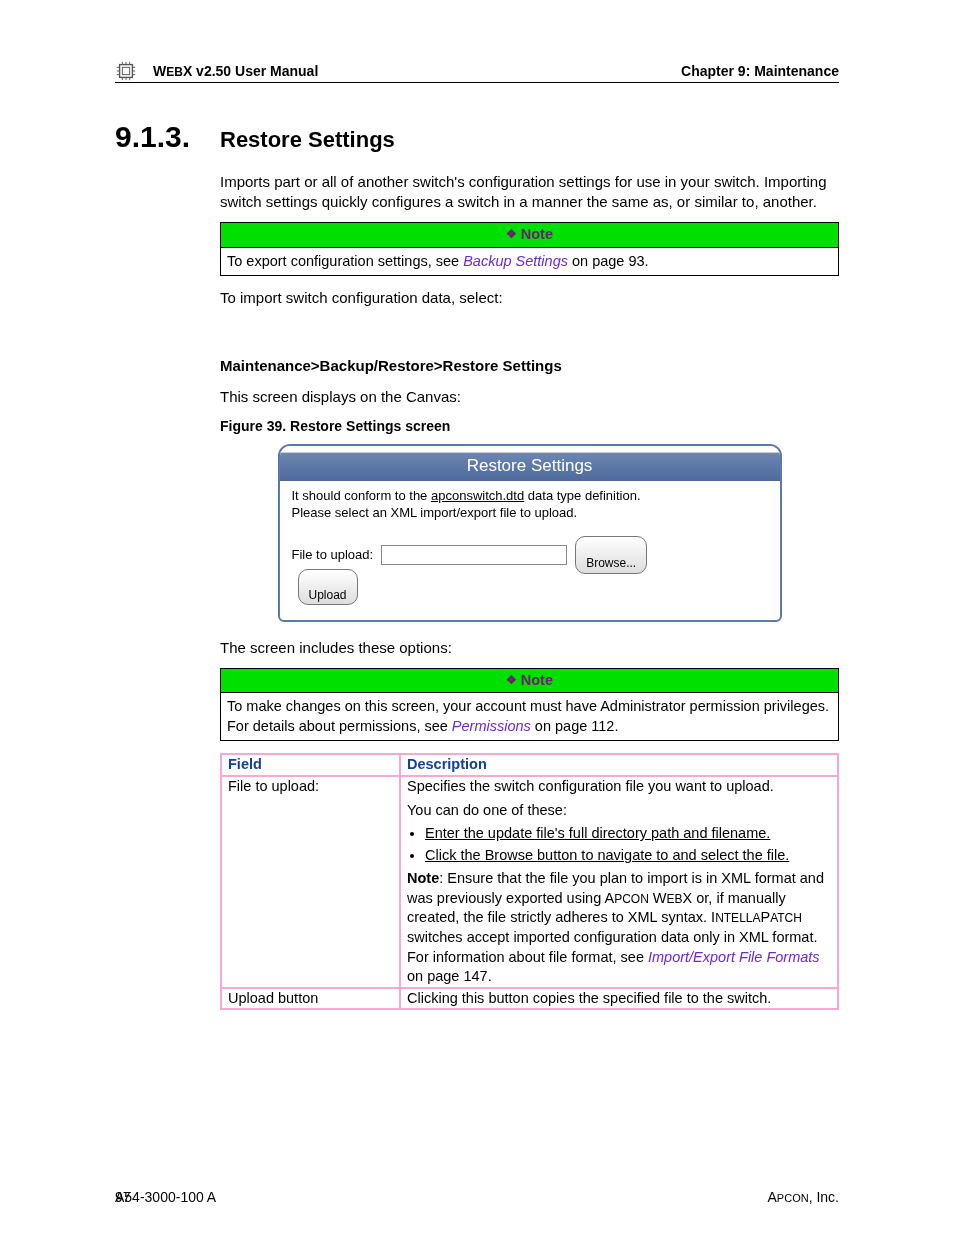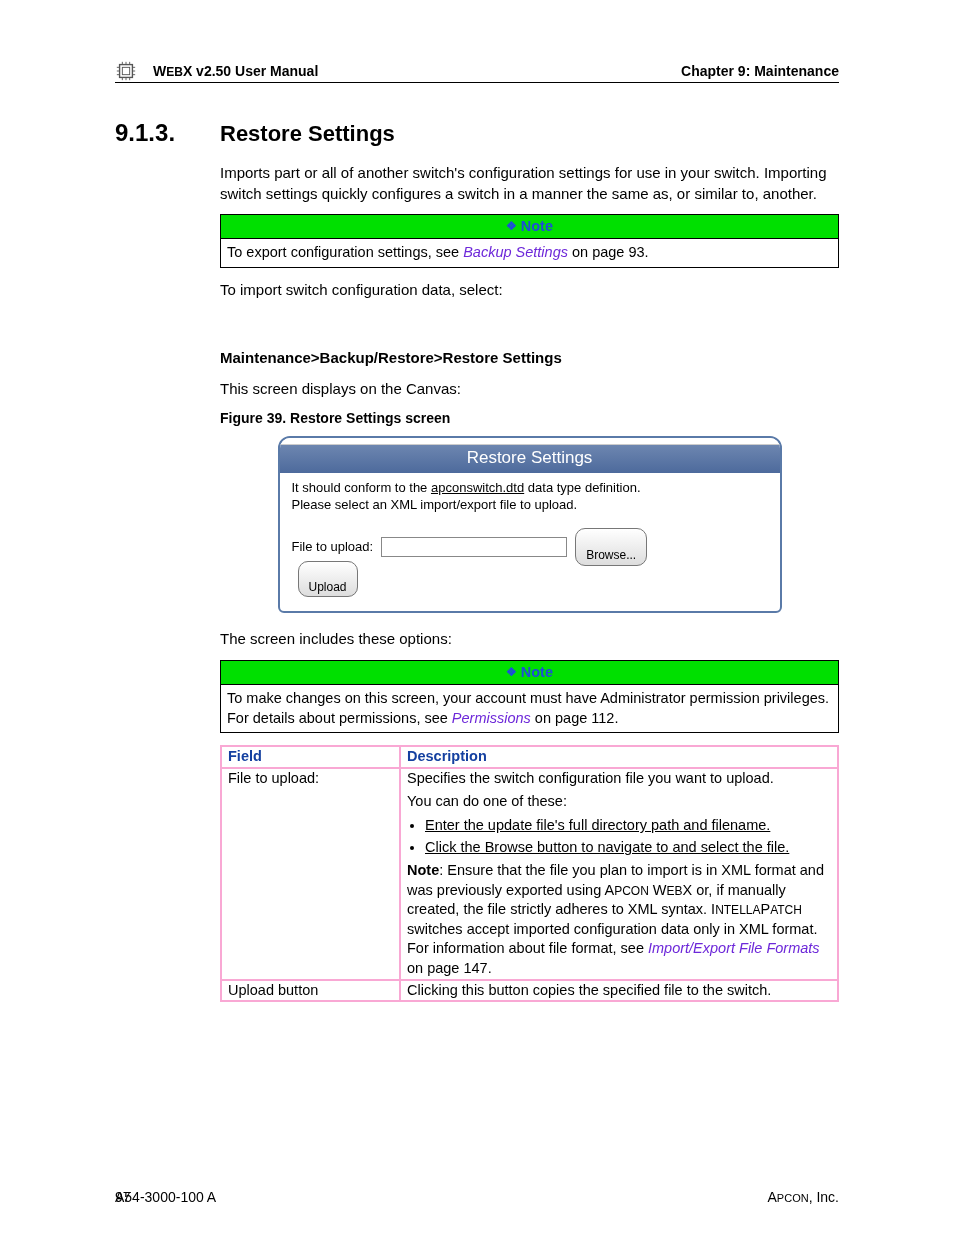--- a/index.html
+++ b/index.html
@@ -37,21 +37,21 @@
     font-size: 14px;
   }
   .hdr-right {
     margin-left: auto;
     font-weight: bold;
     font-size: 14px;
   }
   
   .sec-row { display:flex; align-items:baseline; margin-bottom: 14px;}
   .sec-num {
-    font-size: 24px;
+    font-size: 30px;
     font-weight: bold;
     width: 105px;
     flex-shrink:0;
   }
   .sec-title {
     font-size: 22px;
     font-weight: bold;
   }
   
   .body-indent { margin-left: 105px; }
@@ -65,21 +65,21 @@
     margin: 6px 0 12px 0;
   }
   .note-box td {
     border: 1px solid #000;
     padding: 4px 6px;
     font-size: 14.5px;
   }
   .note-head {
     background: #00e000;
     text-align: center;
-    color: #1d4ed8;
+    color: #701a75;
     font-weight: bold;
     padding: 2px 0 !important;
   }
   .note-head .diamond {
     display:inline-block;
     margin-right:4px;
     font-size:12px;
     transform: translateY(-1px);
   }
   .fig-caption {

